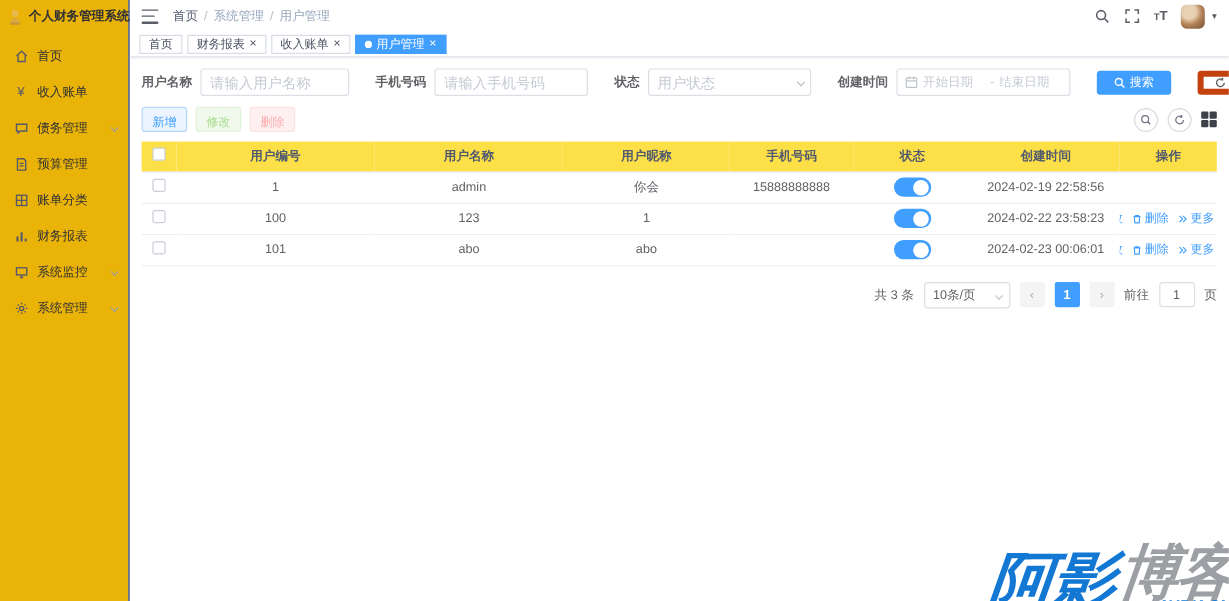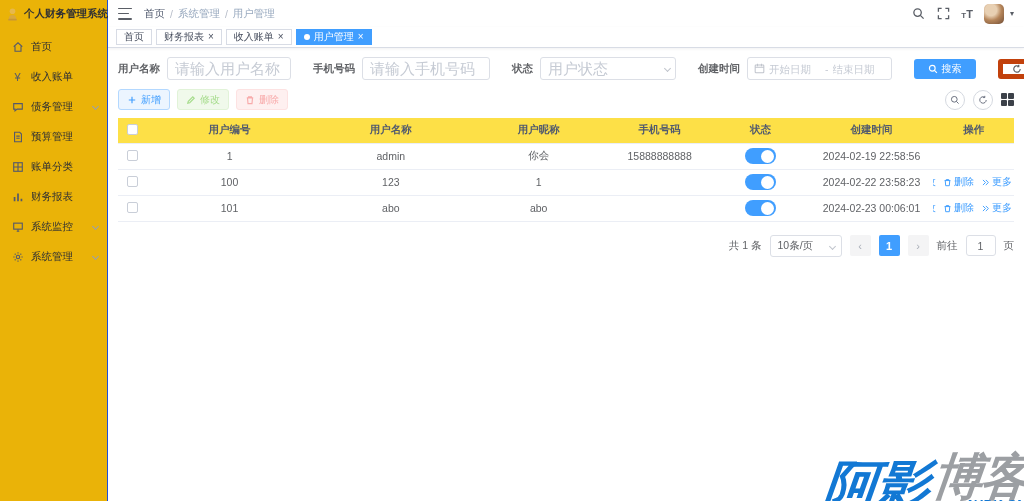--- a/index.html
+++ b/index.html
@@ -50,42 +50,42 @@
   .tag .close { font-size:10px; line-height:1; color:inherit; }
   .tag.active { background:#409eff; border-color:#409eff; color:#fff; }
   .tag .dot { width:6px; height:6px; border-radius:50%; background:#fff; }
 
   
   .content { flex:1; padding:9px 10px 0 10px; position:relative; }
 
   .filter-row { display:flex; align-items:center; font-size:10.5px; color:#606266; }
   .f-label { font-weight:bold; color:#606266; margin-right:7px; white-space:nowrap; }
   .f-input { height:23px; border:1px solid #dcdfe6; border-radius:3px; padding:0 7px;
-    font-size:15px; color:#606266; outline:none; font-family:inherit; }
+    font-size:12px; color:#606266; outline:none; font-family:inherit; }
   .f-input::placeholder { color:#c6cbd4; }
   .gap { width:22px; flex:0 0 22px; }
   .sel-wrap { position:relative; }
   .sel-wrap .f-input { width:136px; padding-right:18px; }
   .sel-arrow { position:absolute; right:6px; top:9px; width:5px; height:5px;
     border-right:1.2px solid #c0c4cc; border-bottom:1.2px solid #c0c4cc; transform:rotate(45deg); }
   .daterange { display:flex; align-items:center; gap:4px; height:23px; width:158px;
     border:1px solid #dcdfe6; border-radius:3px; padding:0 6px; color:#c6cbd4; }
   .daterange svg { width:11px; height:11px; stroke:#c0c4cc; fill:none; stroke-width:1.3; flex:0 0 11px; }
   .dr-in { border:none; outline:none; width:52px; font-size:10.5px; color:#606266;
     font-family:inherit; }
   .dr-in::placeholder { color:#c6cbd4; }
   .dr-sep { color:#c6cbd4; }
   .btn { display:inline-flex; align-items:center; gap:4px; height:20px; padding:0 9px;
     border-radius:3px; font-size:10px; cursor:pointer; border:5px solid #c2410c;
     background:#fff; color:#606266; white-space:nowrap; }
   .btn svg { width:10px; height:10px; stroke:currentColor; fill:none; stroke-width:1.6; }
   .btn-primary { background:#409eff; border-color:#409eff; color:#fff; }
 
   .toolbar-row { display:flex; align-items:center; margin-top:9px; }
-  .btn-sm { height:21px; padding:0 8px; font-size:10px; }
+  .btn-sm { height:21px; padding:0 8px; font-size:10px;flex-direction:column; }
   .btn-plain-blue { background:#ecf5ff; border:1px solid #b3d8ff; color:#409eff; }
   .btn-plain-green { background:#f0f9eb; border:1px solid #e1f3d8; color:#a6dc8c; cursor:not-allowed; }
   .btn-plain-red { background:#fef0f0; border:1px solid #fde2e2; color:#f8abab; cursor:not-allowed; }
   .toolbar-row .btn + .btn { margin-left:7px; }
   .tool-icons { margin-left:auto; display:flex; align-items:center; gap:8px; }
   .circle-btn { width:20px; height:20px; border:1px solid #d5d9e0; border-radius:50%;
     display:flex; align-items:center; justify-content:center; cursor:pointer; background:#fff; }
   .circle-btn svg { width:10px; height:10px; stroke:#6b7180; fill:none; stroke-width:1.4; }
   .grid-ic { width:13px; height:13px; cursor:pointer; display:grid;
     grid-template-columns:1fr 1fr; grid-template-rows:1fr 1fr; gap:1.5px; }
@@ -434,21 +434,21 @@
                     </svg>
                   <span>更多</span>
                 </span>
               </span>
             </td>
           </tr>
         </tbody>
       </table>
 
       <div class="pagination">
-        <span>共 1 条</span>
+        <span>共 3 条</span>
         <span class="pg-sel">
           <span>10条/页</span>
           <span class="sel-arrow"></span>
         </span>
         <span class="pg-btn">‹</span>
         <span class="pg-btn active">1</span>
         <span class="pg-btn">›</span>
         <span>前往</span>
         <input class="goto-input" value="1" style="">
         <span>页</span>

